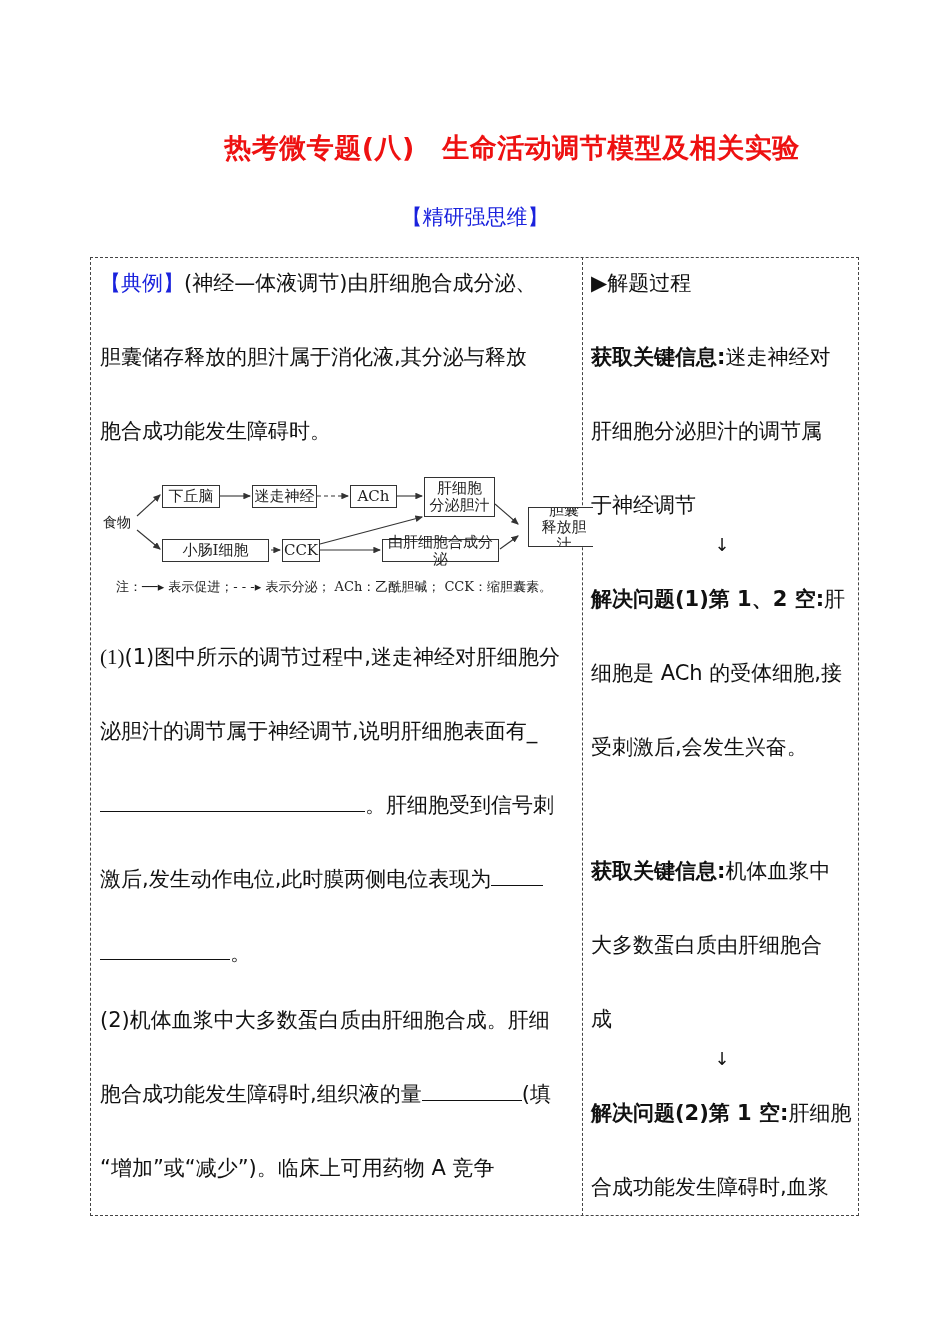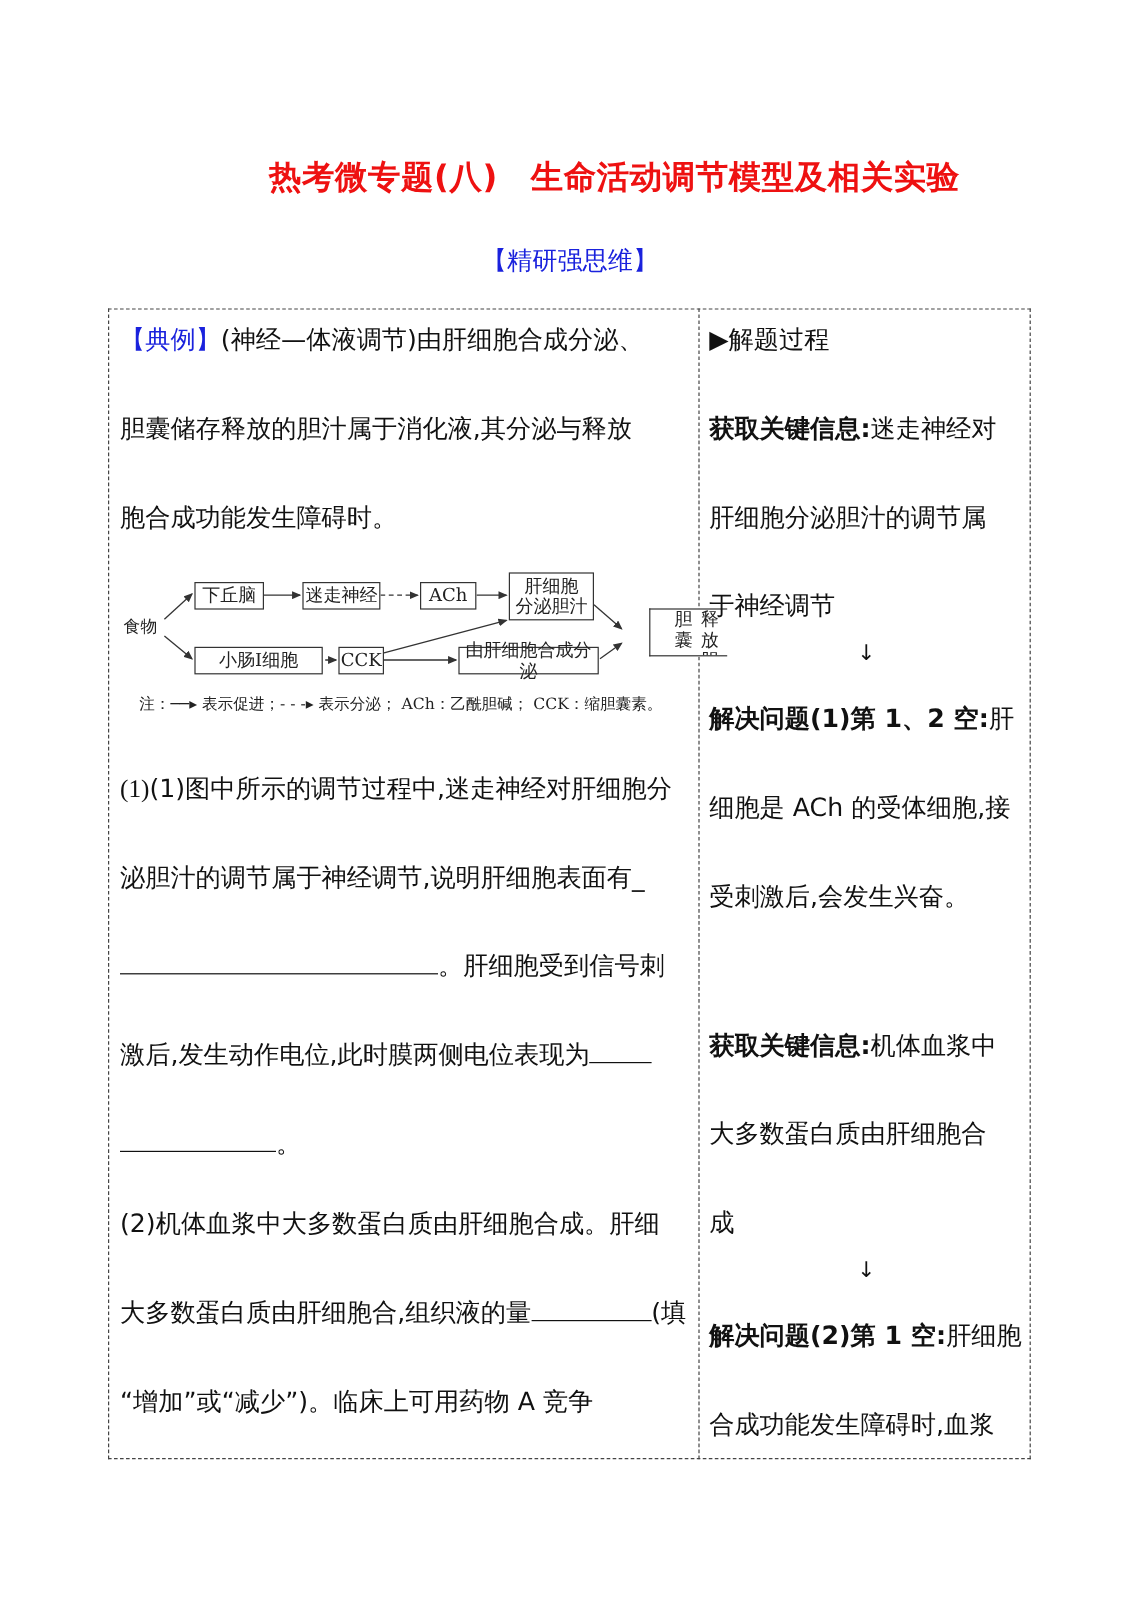--- a/index.html
+++ b/index.html
@@ -71,21 +71,21 @@
   <div class="node" style="left:62px;top:11px;width:58px;height:23px">下丘脑</div>
   <div class="node" style="left:152px;top:11px;width:65px;height:23px">迷走神经</div>
   <div class="node" style="left:250px;top:11px;width:47px;height:23px">ACh</div>
   <div class="node" style="left:324px;top:3px;width:71px;height:40px;flex-direction:column">
     <span>肝细胞</span>
     <span>分泌胆汁</span>
   </div>
   <div class="node" style="left:62px;top:65px;width:107px;height:23px">小肠Ⅰ细胞</div>
   <div class="node" style="left:182px;top:65px;width:38px;height:23px">CCK</div>
   <div class="node" style="left:282px;top:65px;width:117px;height:23px">由肝细胞合成分泌</div>
-  <div class="node" style="left:441px;top:33px;width:65px;height:40px;flex-direction:row;border-right:none;overflow:hidden;justify-content:center;align-items:flex-start;padding-left:6px">
+  <div class="node" style="left:428px;top:33px;width:65px;height:40px;flex-direction:column;border-right:none;overflow:hidden;justify-content:center;align-items:flex-start;padding-left:6px">
     <span style="padding-left:14px">胆囊</span>
     <span>释放胆汁</span>
   </div>
   <div class="note">注：──▸ 表示促进；- - -▸ 表示分泌；  ACh：乙酰胆碱；  CCK：缩胆囊素。</div>
 </div>
 
 <div class="col left" style="top:620px">
   <div class="line"><span class="serif">(1)</span><span>(1)图中所示的调节过程中,迷走神经对肝细胞分</span></div>
   <div class="line">泌胆汁的调节属于神经调节,说明肝细胞表面有_</div>
   <div class="line">
@@ -95,21 +95,21 @@
     <span>激后,发生动作电位,此时膜两侧电位表现为</span><span class="blank" style="width:52px"></span>
   </div>
   <div class="line">
     <span class="blank" style="width:130px"></span><span>。</span>
   </div>
 </div>
 
 <div class="col left" style="top:983px">
   <div class="line">(2)机体血浆中大多数蛋白质由肝细胞合成。肝细</div>
   <div class="line">
-    <span>大多数蛋白质由肝细胞合,组织液的量</span><span class="blank" style="width:100px"></span><span>(填</span>
+    <span>胞合成功能发生障碍时,组织液的量</span><span class="blank" style="width:100px"></span><span>(填</span>
   </div>
   <div class="line">“增加”或“减少”)。临床上可用药物 A 竞争</div>
 </div>
 
 <div class="col right">
   <div class="line">▶解题过程</div>
   <div class="line"><span class="b">获取关键信息:</span><span>迷走神经对</span></div>
   <div class="line">肝细胞分泌胆汁的调节属</div>
   <div class="line">于神经调节</div>
   <div class="arrow" style="margin-top:-12px">↓</div>

